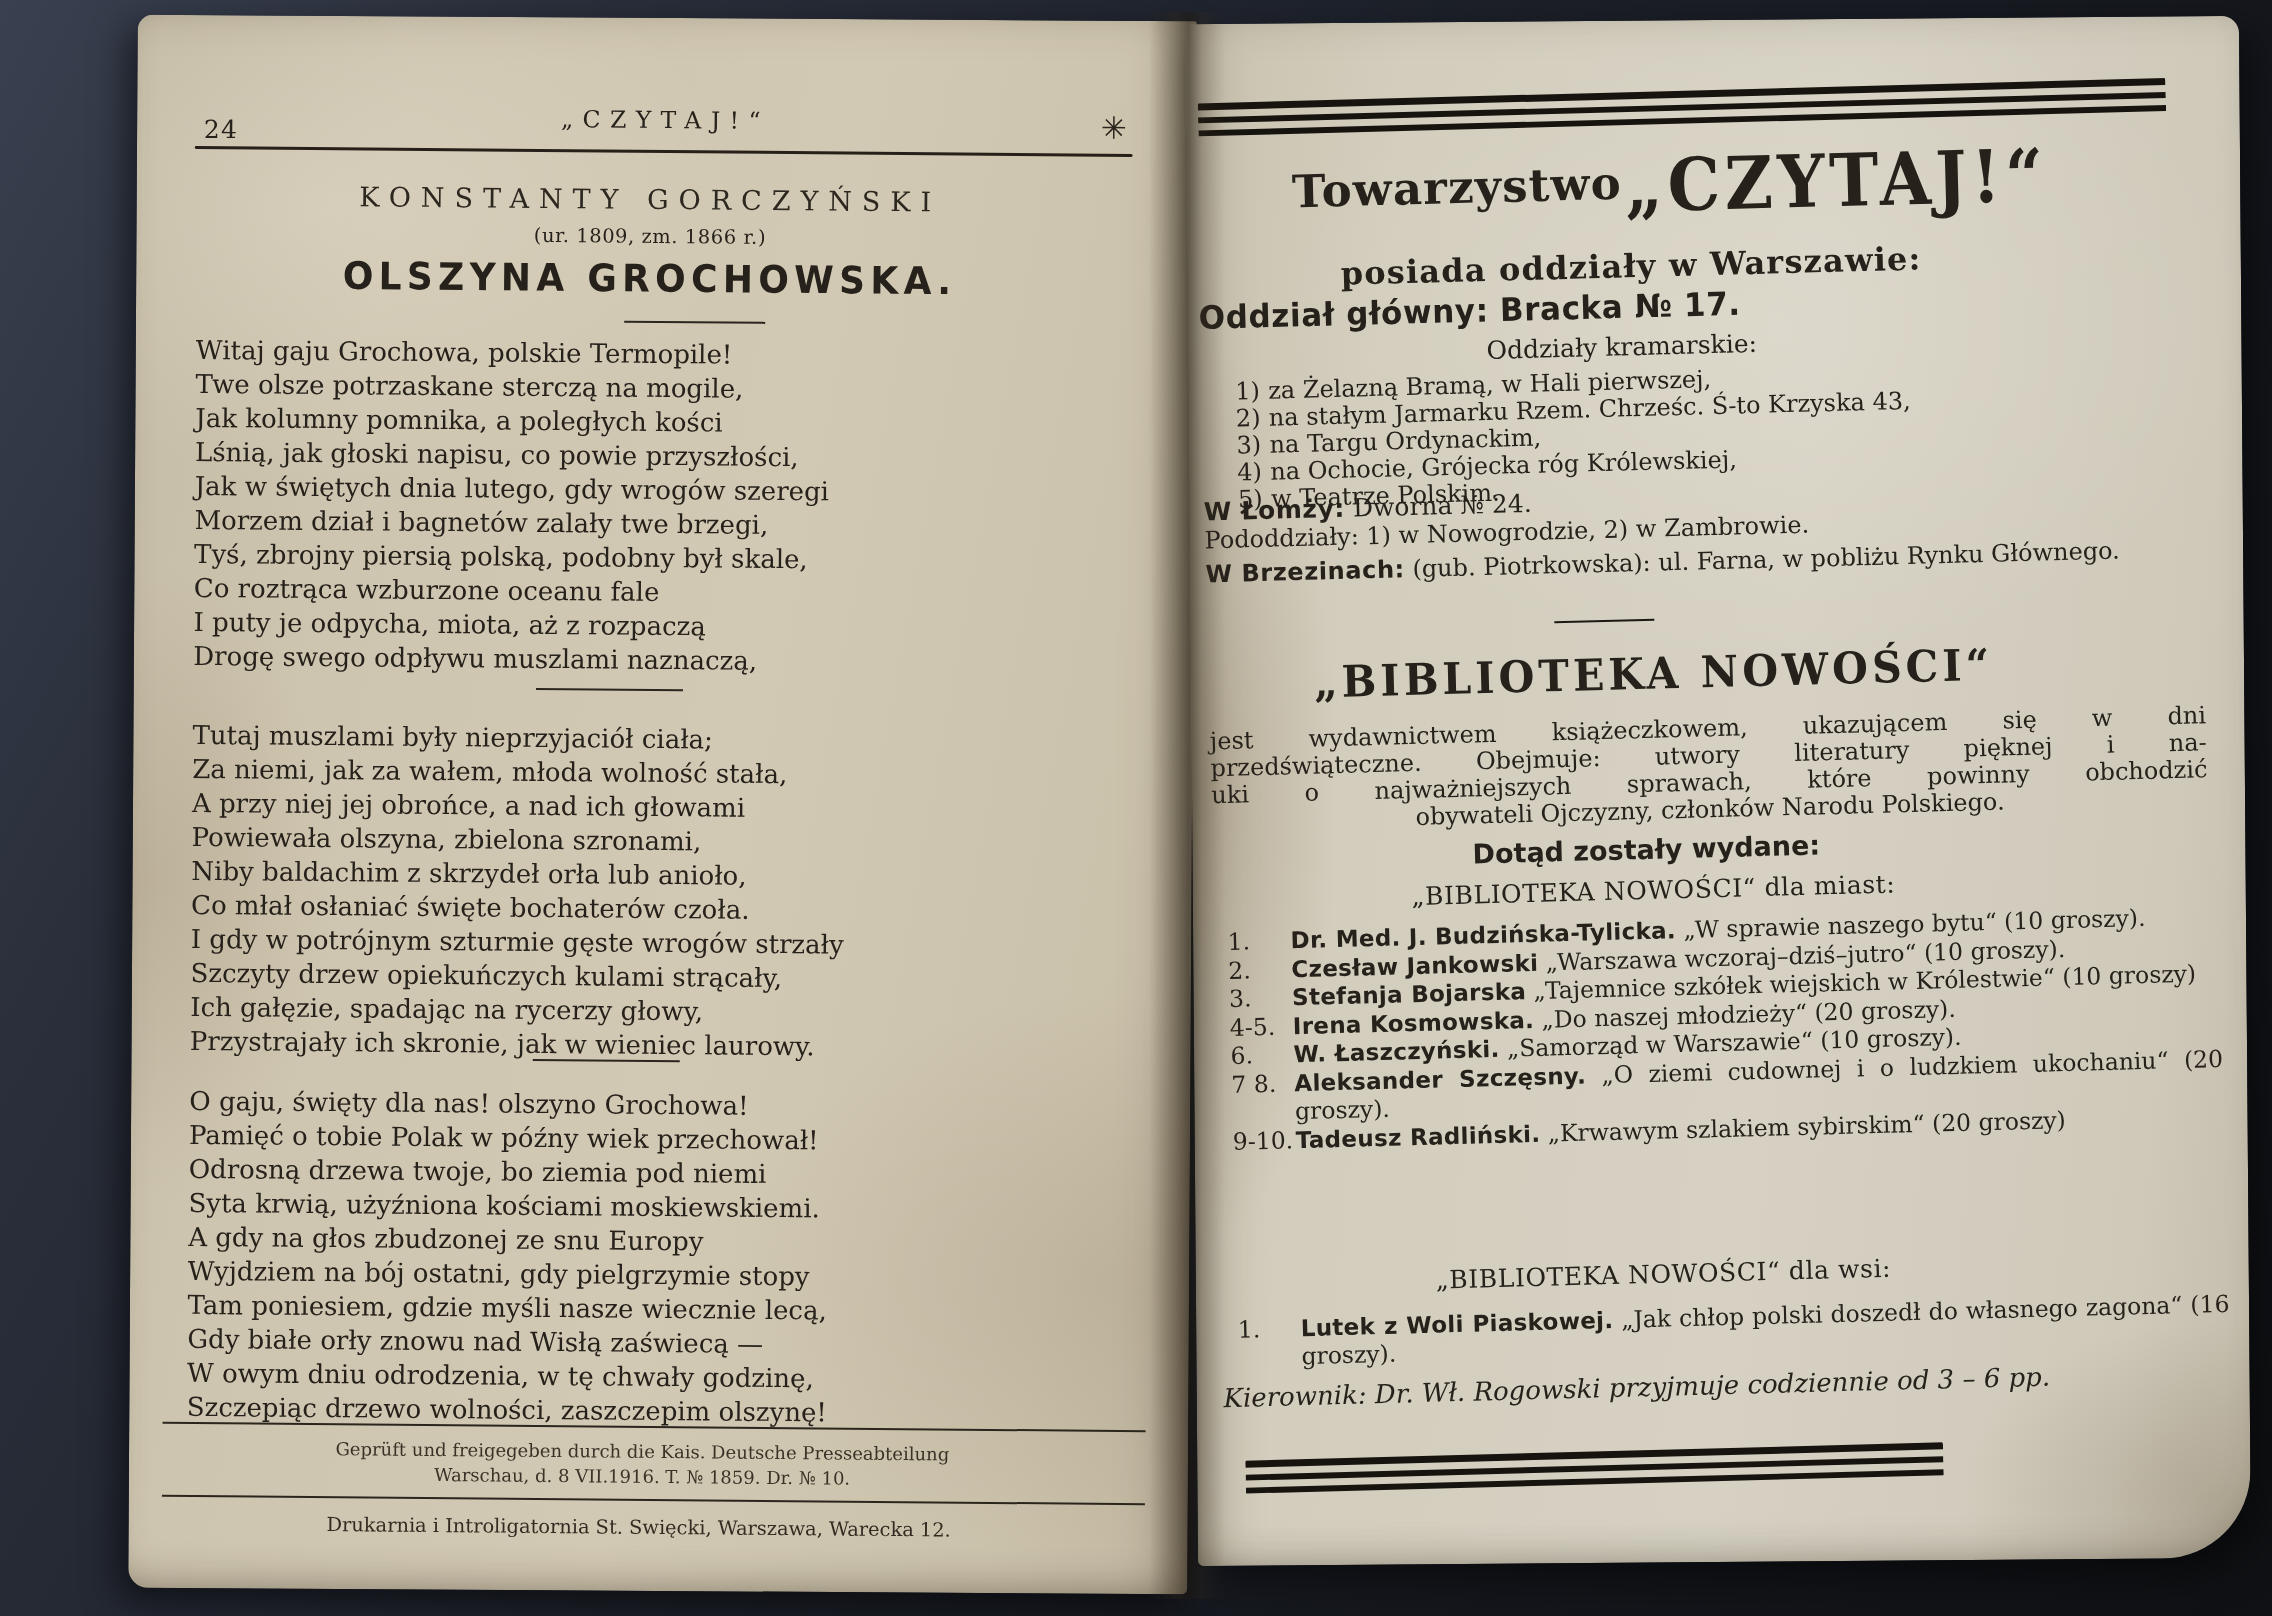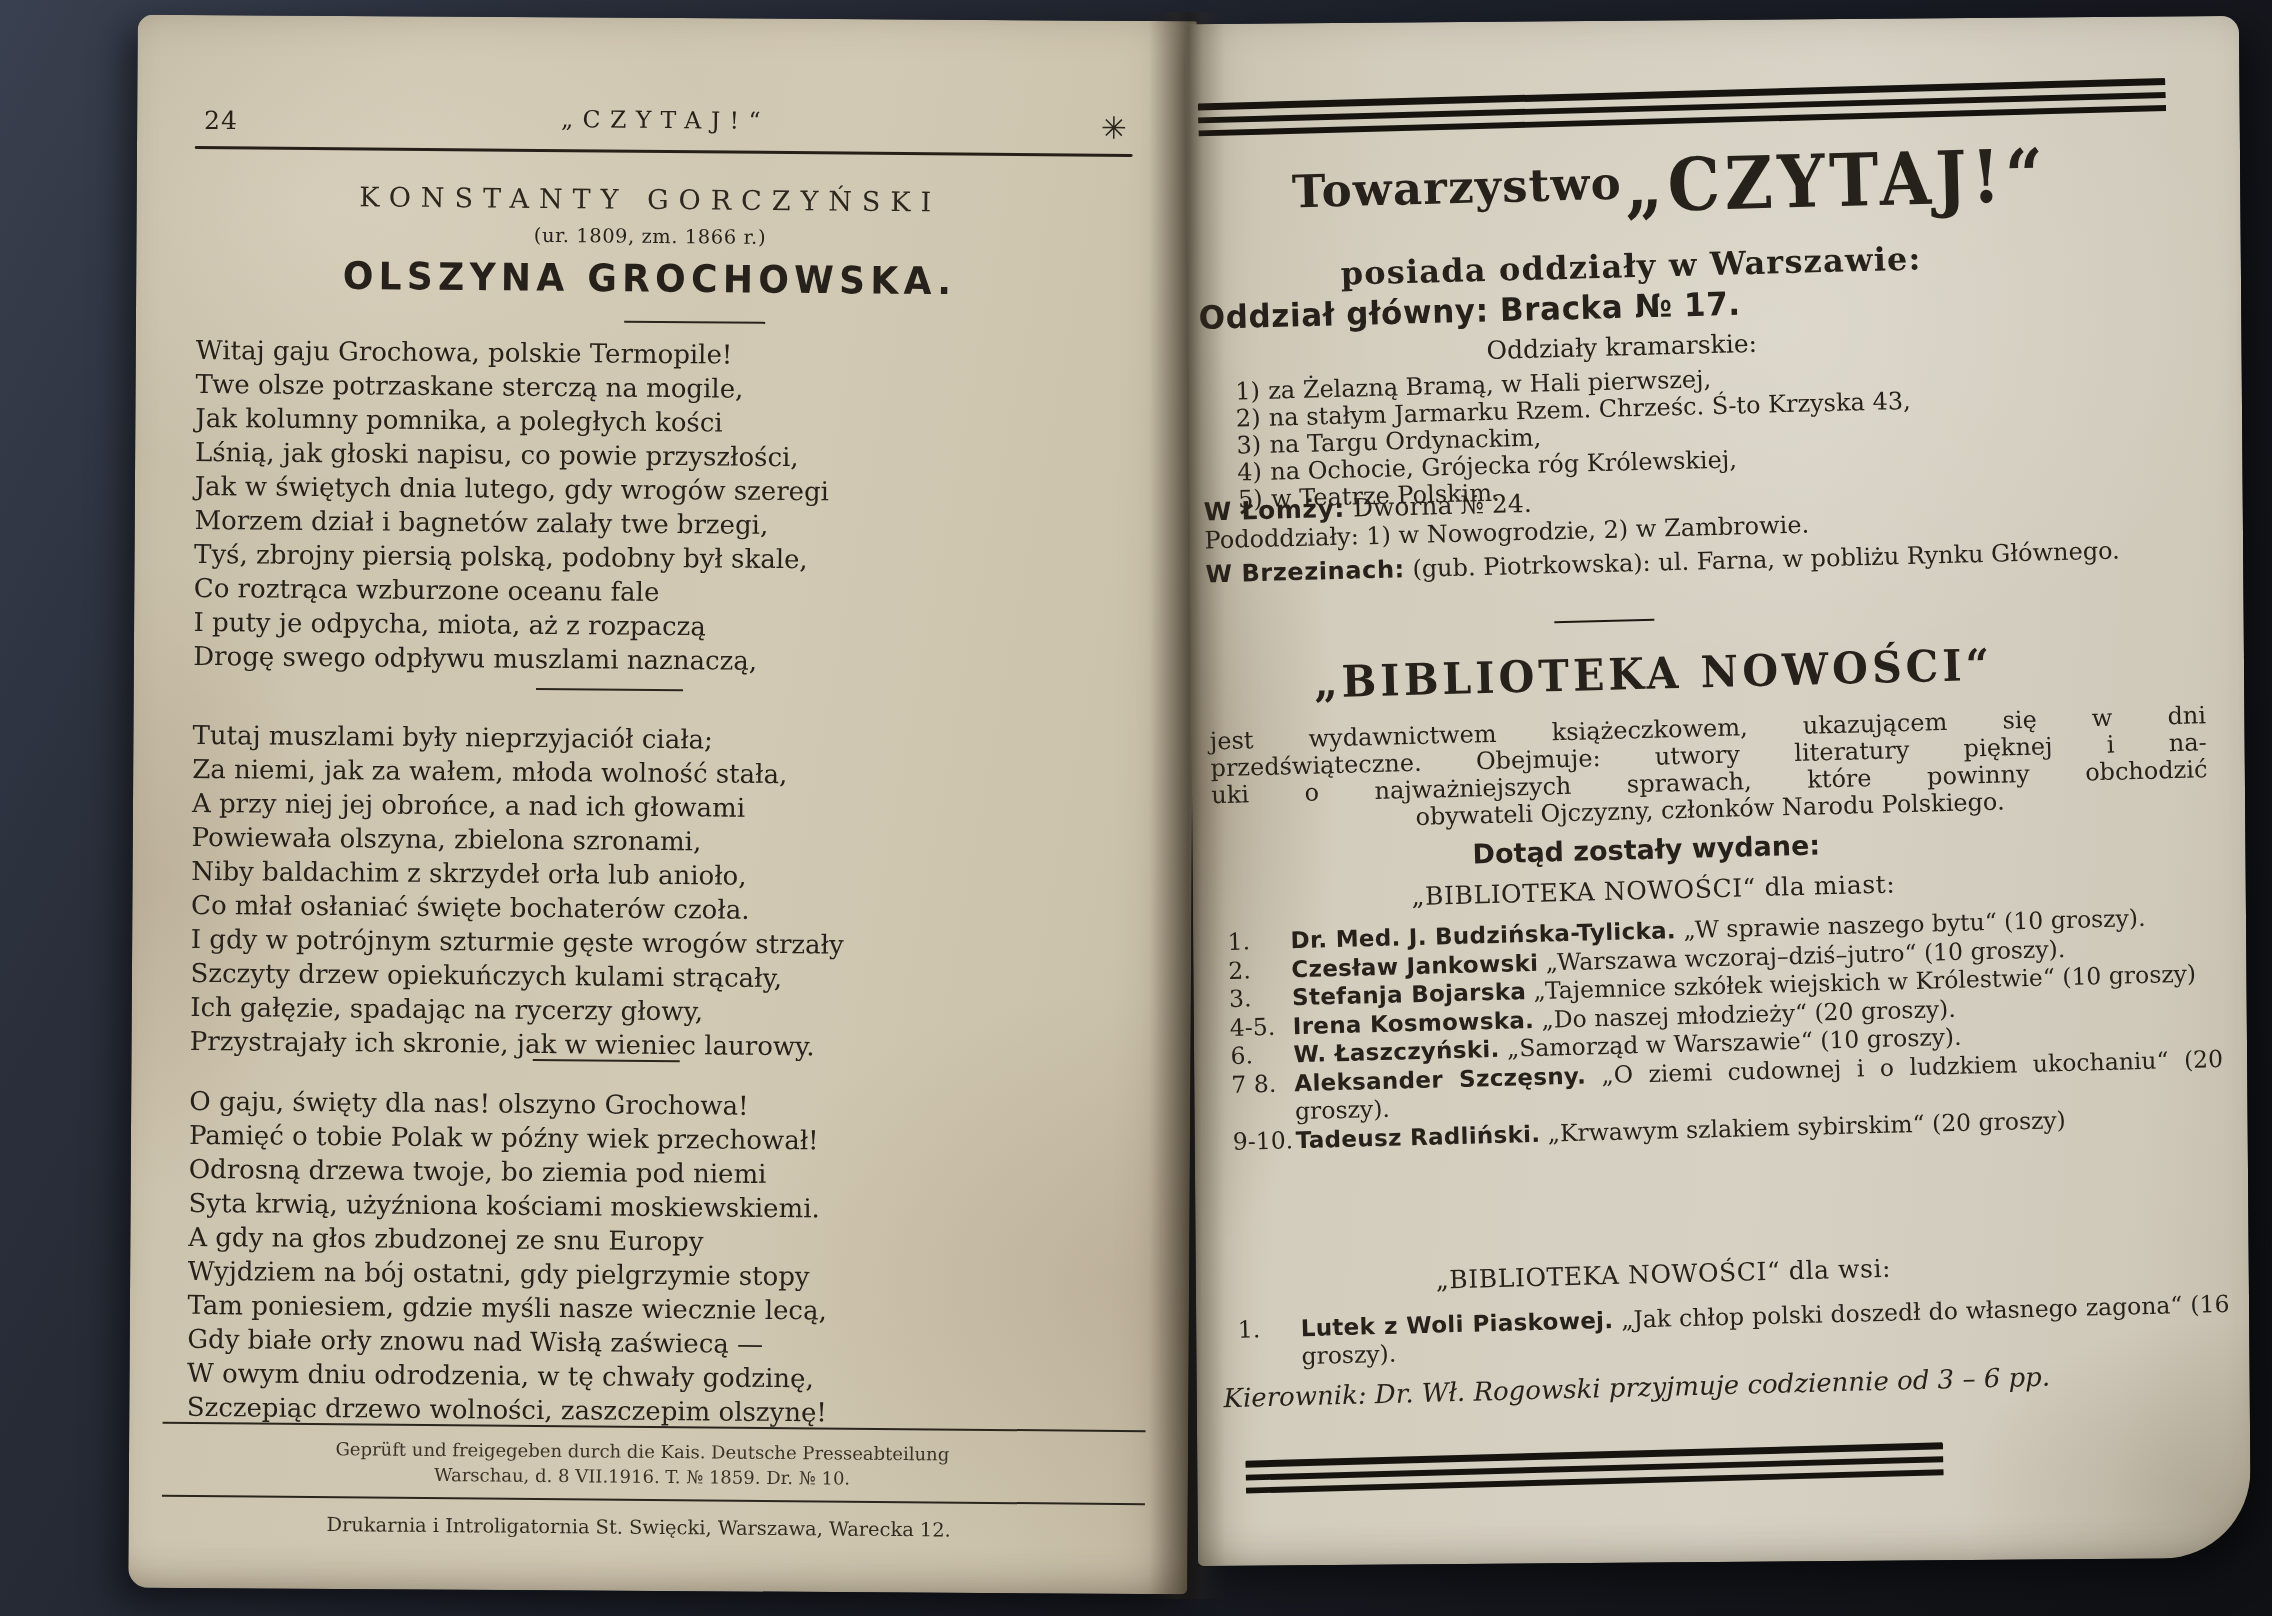--- a/index.html
+++ b/index.html
@@ -21,21 +21,21 @@
       linear-gradient(100deg,#c4bba5 0%,#cec5b0 22%,#d2c9b4 55%,#cbc2ac 85%,#c2b8a2 100%);
     border-radius:15.3px 2.4px 5.9px 20px;
     transform:rotate(0.35deg);
     box-shadow:inset -35px 0 53px -23.5px rgba(60,48,32,.55),inset 0 -23.5px 41px -23.5px rgba(60,48,32,.35),-10.6px 13px 35px rgba(0,0,0,.55);
   }
   .leaf-edges{position:absolute;left:-9.4px;top:7px;bottom:-4.7px;width:15.3px;border-radius:11.8px 0 0 15.3px;
     background:linear-gradient(90deg,#8d8672 0 2.9px,#b3ab94 2.9px 5.3px,#9d957f 5.3px 7.6px,#c0b7a0 7.6px 10.6px,#aaa28b 10.6px 13px,#c7beа8 13px 15.3px);
     opacity:.9;}
   .left-inner{position:absolute;inset:0;transform:rotate(0.15deg);}
   .running-head{position:absolute;top:88px;left:65px;right:71px;height:35px;font-size:23.5px;}
-  .pgnum{position:absolute;left:0;top:4px;font-size:25px;letter-spacing:1.2px;}
+  .pgnum{position:absolute;left:0;top:13px;font-size:25px;letter-spacing:1.2px;}
   .running-title{position:absolute;left:0;right:0;text-align:center;letter-spacing:9.4px;font-size:23.5px;}
   .ornament{position:absolute;right:0;top:0;font-size:31px;color:#2b261e;}
   .head-rule{position:absolute;top:132px;left:56px;right:65px;height:2.9px;background:#262019;border-radius:1.8px;}
   .poem-author{position:absolute;top:166px;left:0;right:35px;text-align:center;font-size:27px;letter-spacing:10px;color:#2c271f;}
   .poem-dates{position:absolute;top:207px;left:0;right:35px;text-align:center;font-size:19.4px;letter-spacing:0.6px;}
   .poem-title{position:absolute;top:240px;left:0;right:35px;text-align:center;
     font-family:"DejaVu Sans","Liberation Sans",sans-serif;font-weight:bold;font-size:36px;letter-spacing:5.3px;transform:scaleY(1.05);}
   .title-rule{position:absolute;top:303px;left:46%;width:141px;height:2.4px;background:#2a251d;}
   .stanza{position:absolute;left:59px;right:23.5px;font-size:26px;line-height:34px;white-space:nowrap;}
   .stanza-1{top:319px;}

